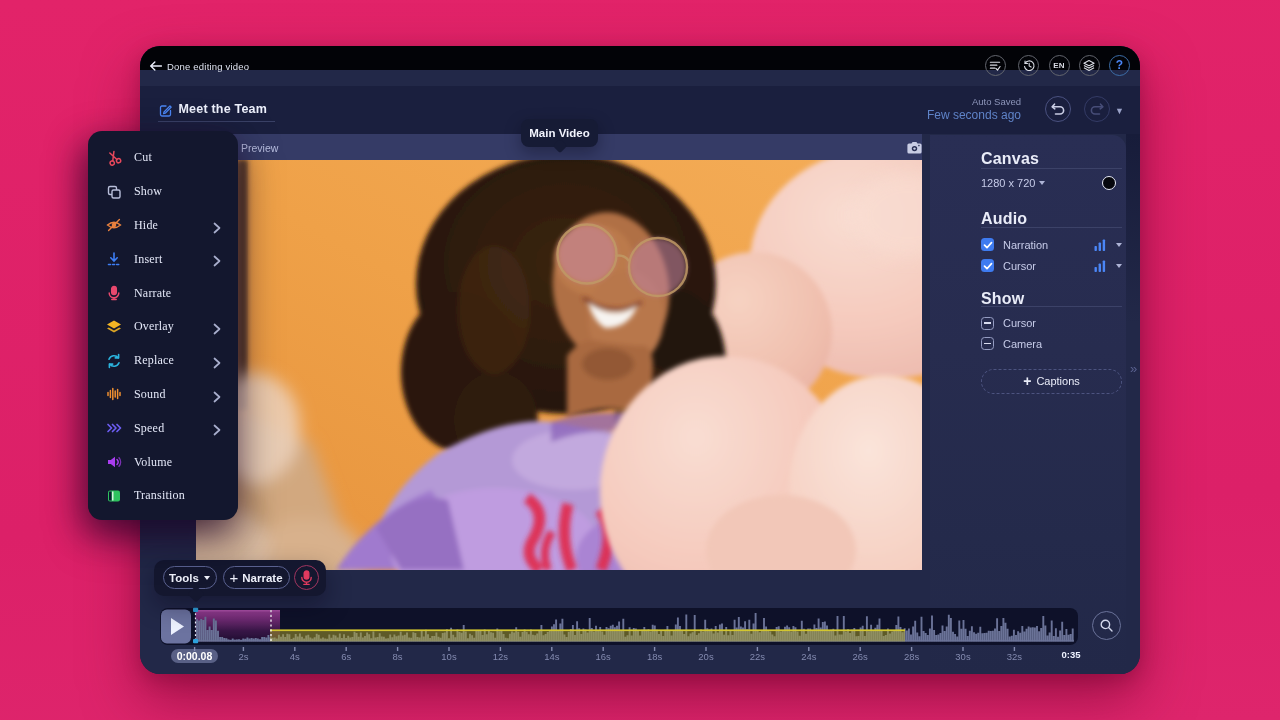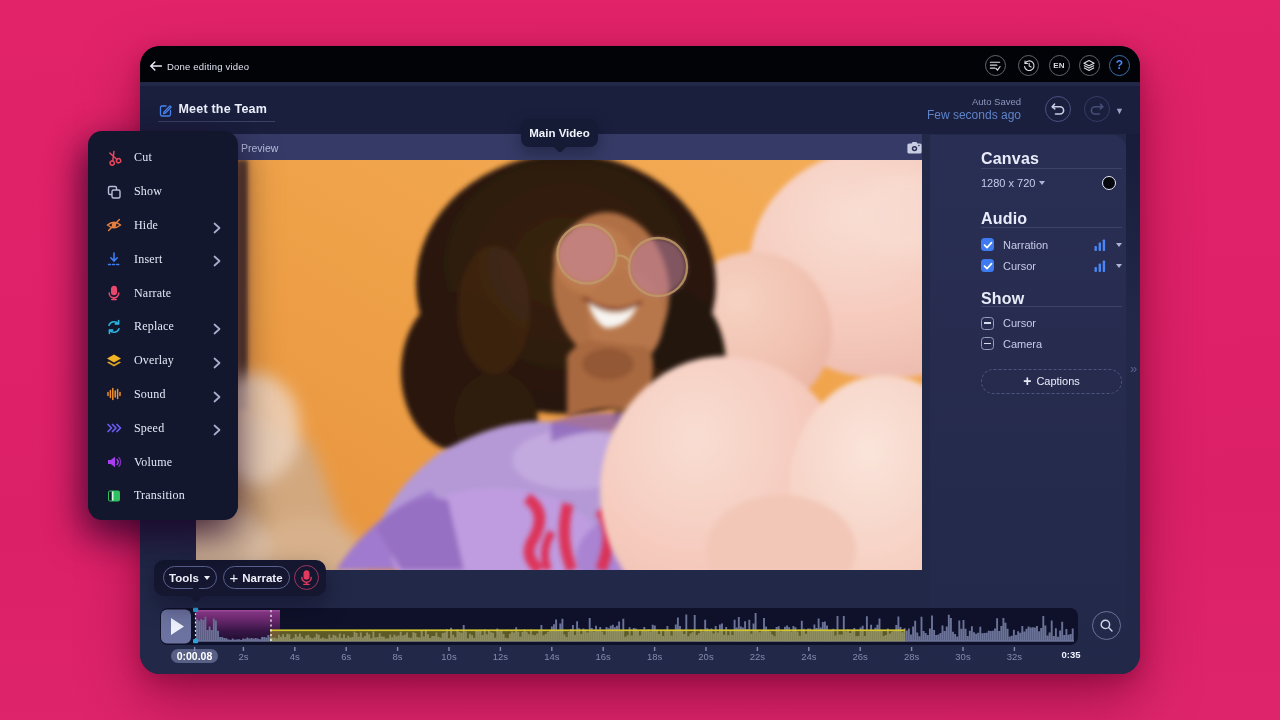--- a/index.html
+++ b/index.html
@@ -1,21 +1,21 @@
 <!DOCTYPE html>
 <html><head><meta charset="utf-8"><title>editor</title>
 <style>
 * { margin:0; padding:0; box-sizing:border-box; }
 html,body { width:1280px; height:720px; overflow:hidden; }
 body { font-family:"Liberation Sans", sans-serif; position:relative;
   background:linear-gradient(178deg,#e22369 0%,#dc2068 70%,#de256c 100%); }
 .win { position:absolute; left:140px; top:46px; width:1000px; height:628px;
   background:#222848; border-radius:20px; overflow:hidden;
   box-shadow:0 24px 55px rgba(105,0,42,.55), 0 6px 18px rgba(105,0,42,.3); }
-.topbar { position:absolute; left:0; top:0; width:1000px; height:36px; background:#020307; }
+.topbar { position:absolute; left:0; top:0; width:1000px; height:24px; background:#020307; }
 .donetx { position:absolute; left:167px; top:60px; color:#dfe3f0; font-size:9.5px; letter-spacing:.2px; }
 .cico { position:absolute; top:8.5px; width:21px; height:21px; border:1px solid #63666e;
   border-radius:50%; display:flex; align-items:center; justify-content:center; }
 .entx { color:#d7dae2; font-size:8px; font-weight:bold; letter-spacing:.3px; }
 .qtx { color:#4b86f5; font-size:12px; font-weight:bold; }
 .titlerow { position:absolute; left:0; top:40px; width:1000px; height:48px; background:#1a1f3e; }
 .mtt { position:absolute; left:38.5px; top:16px; color:#edf0fc; font-size:12.5px; font-weight:bold; letter-spacing:.2px; }
 .mttline { position:absolute; left:18px; top:35px; width:117px; height:1px; background:#3a4166; }
 .editic { position:absolute; left:19px; top:16.5px; }
 .autosaved { position:absolute; right:119px; top:10px; text-align:right; line-height:1.26; }
@@ -486,50 +486,50 @@
             <rect x="5.7" y="1.5" width="4.6" height="8" rx="2.3" fill="#e8486e"></rect>
             <path d="M3.2 8 a4.8 4.8 0 0 0 9.6 0M8 12.8 V14.6M5.8 14.6 H10.2"></path>
           </g>
         </svg>
       </span>
       <span class="mlb">Narrate</span>
     </div>
     <div class="mi">
       <span class="mic">
         <svg width="16" height="16" viewBox="0 0 16 16" style="">
+          <g fill="#f2b424">
+            <path d="M8 1.5 L15 5.5 L8 9.5 L1 5.5 Z"></path>
+            <path d="M2.8 8.4 L8 11.4 L13.2 8.4 L15 9.5 L8 13.5 L1 9.5 Z" opacity="0.9"></path>
+          </g>
+        </svg>
+      </span>
+      <span class="mlb">Overlay</span>
+      <span class="mchev"><svg width="8" height="12" viewBox="0 0 8 12" style="">
+          <path d="M1.5 1.5 L6.5 6 L1.5 10.5" stroke="#a8aecd" stroke-width="1.7" fill="none" stroke-linecap="round" stroke-linejoin="round"></path>
+        </svg></span>
+    </div>
+    <div class="mi">
+      <span class="mic">
+        <svg width="16" height="16" viewBox="0 0 16 16" style="">
           <g stroke="#2bb3dd" stroke-width="1.6" fill="none" stroke-linecap="round" stroke-linejoin="round">
             <path d="M3 6.2 a5.4 5.4 0 0 1 9.3 -1.4"></path>
             <path d="M12.6 1.6 L12.6 4.9 L9.3 4.9"></path>
             <path d="M13 9.8 a5.4 5.4 0 0 1 -9.3 1.4"></path>
             <path d="M3.4 14.4 L3.4 11.1 L6.7 11.1"></path>
           </g>
         </svg>
       </span>
       <span class="mlb">Replace</span>
       <span class="mchev"><svg width="8" height="12" viewBox="0 0 8 12" style="">
           <path d="M1.5 1.5 L6.5 6 L1.5 10.5" stroke="#a8aecd" stroke-width="1.7" fill="none" stroke-linecap="round" stroke-linejoin="round"></path>
         </svg></span>
     </div>
     <div class="mi">
       <span class="mic">
         <svg width="16" height="16" viewBox="0 0 16 16" style="">
-          <g fill="#f2b424">
-            <path d="M8 1.5 L15 5.5 L8 9.5 L1 5.5 Z"></path>
-            <path d="M2.8 8.4 L8 11.4 L13.2 8.4 L15 9.5 L8 13.5 L1 9.5 Z" opacity="0.9"></path>
-          </g>
-        </svg>
-      </span>
-      <span class="mlb">Overlay</span>
-      <span class="mchev"><svg width="8" height="12" viewBox="0 0 8 12" style="">
-          <path d="M1.5 1.5 L6.5 6 L1.5 10.5" stroke="#a8aecd" stroke-width="1.7" fill="none" stroke-linecap="round" stroke-linejoin="round"></path>
-        </svg></span>
-    </div>
-    <div class="mi">
-      <span class="mic">
-        <svg width="16" height="16" viewBox="0 0 16 16" style="">
           <g stroke="#f09030" stroke-width="1.5" fill="none" stroke-linecap="round">
             <path d="M2 6.5 V9.5M4.4 4.5 V11.5M6.8 2.5 V13.5M9.2 5 V11M11.6 3.5 V12.5M14 6.5 V9.5"></path>
           </g>
         </svg>
       </span>
       <span class="mlb">Sound</span>
       <span class="mchev"><svg width="8" height="12" viewBox="0 0 8 12" style="">
           <path d="M1.5 1.5 L6.5 6 L1.5 10.5" stroke="#a8aecd" stroke-width="1.7" fill="none" stroke-linecap="round" stroke-linejoin="round"></path>
         </svg></span>
     </div>

